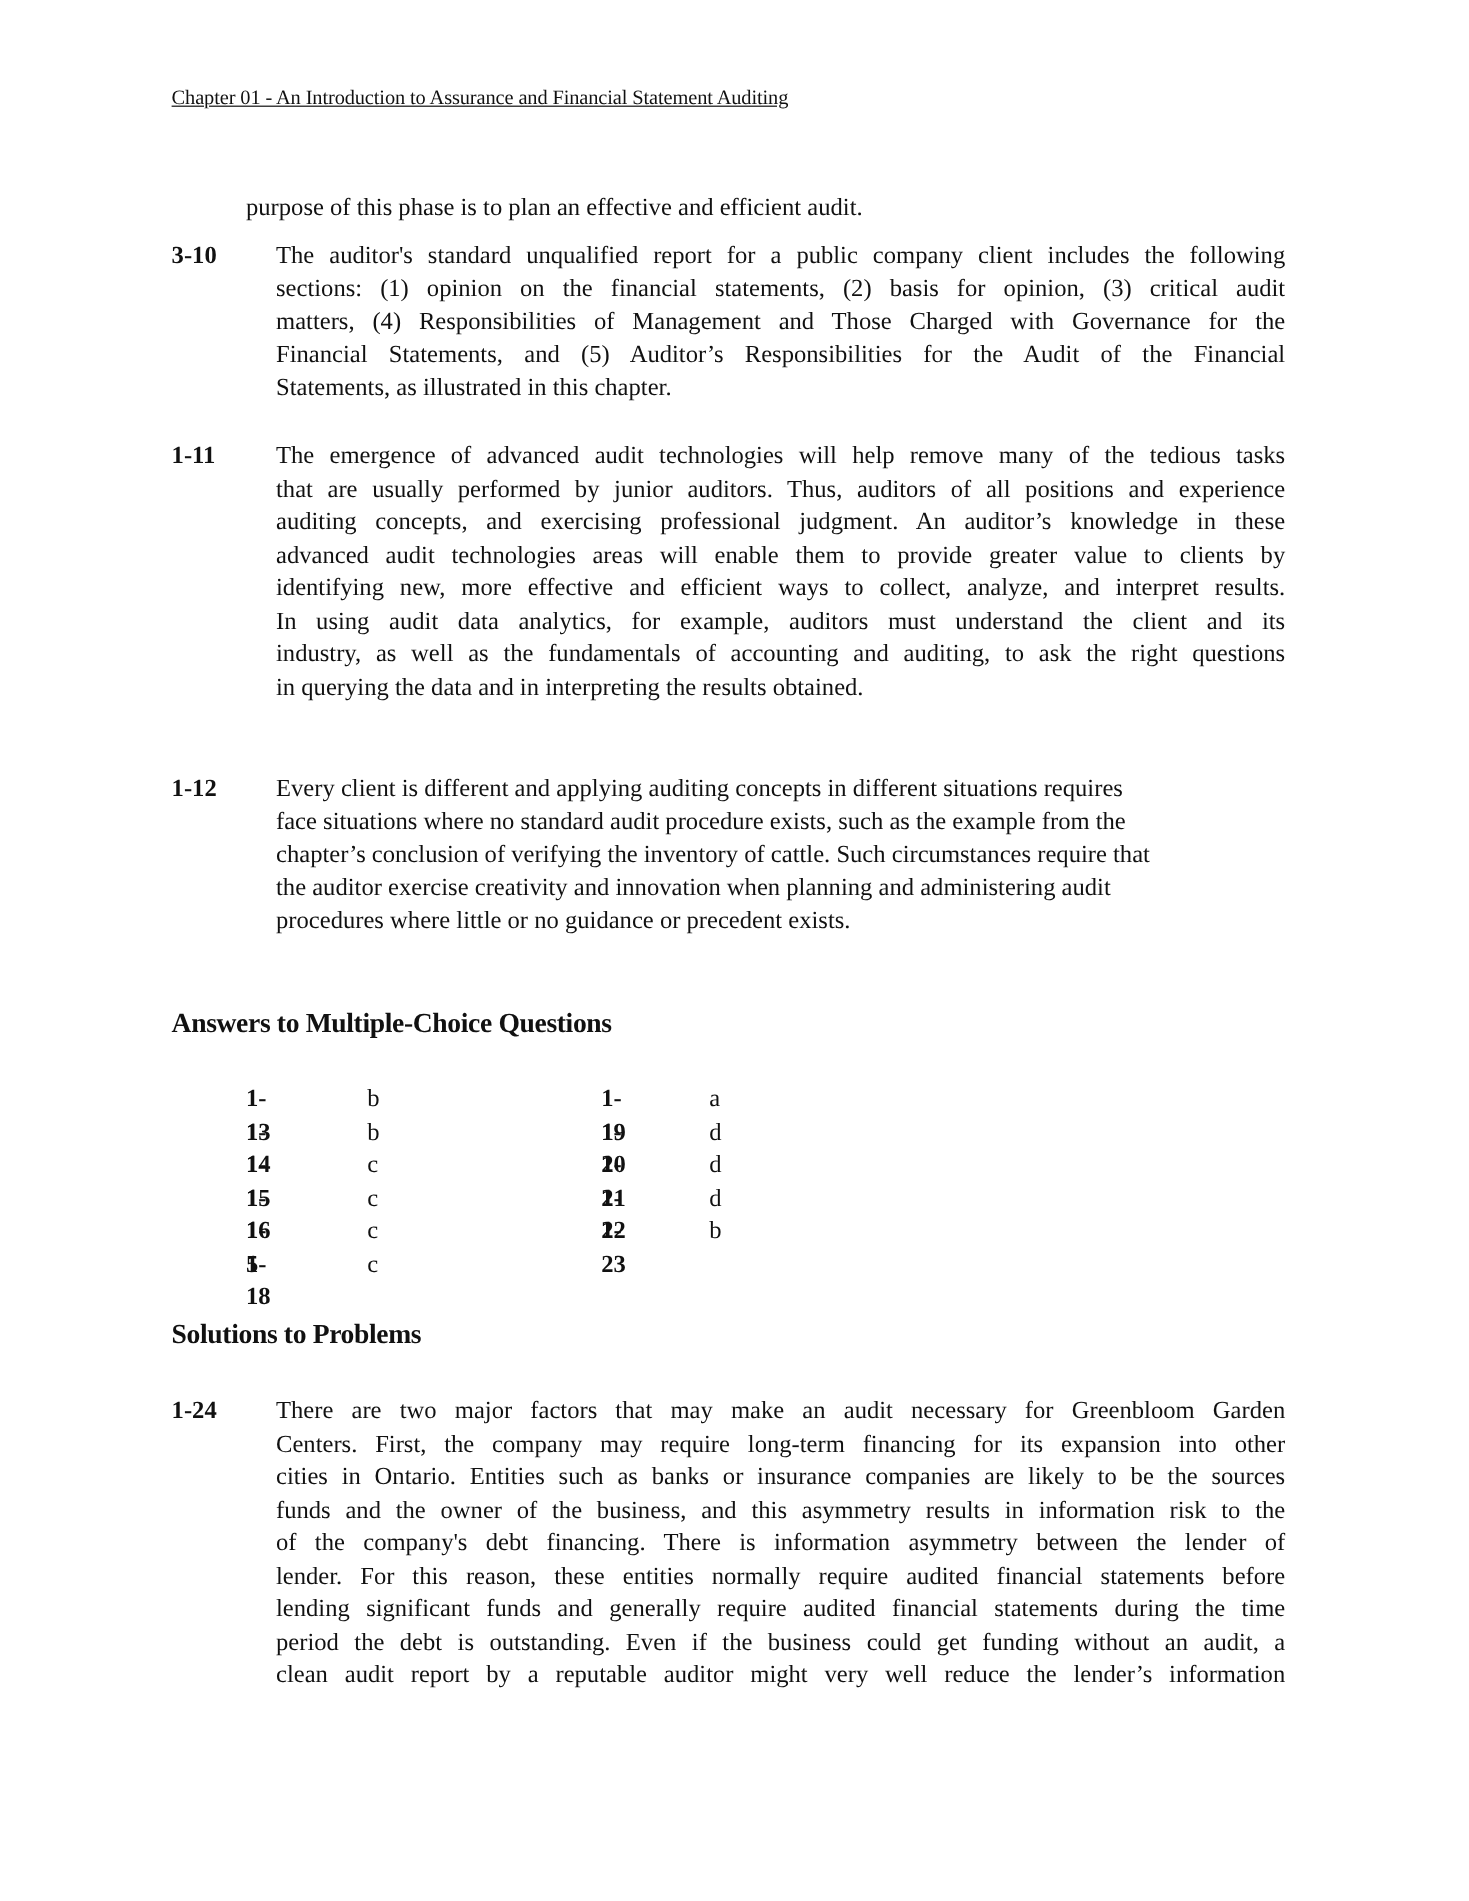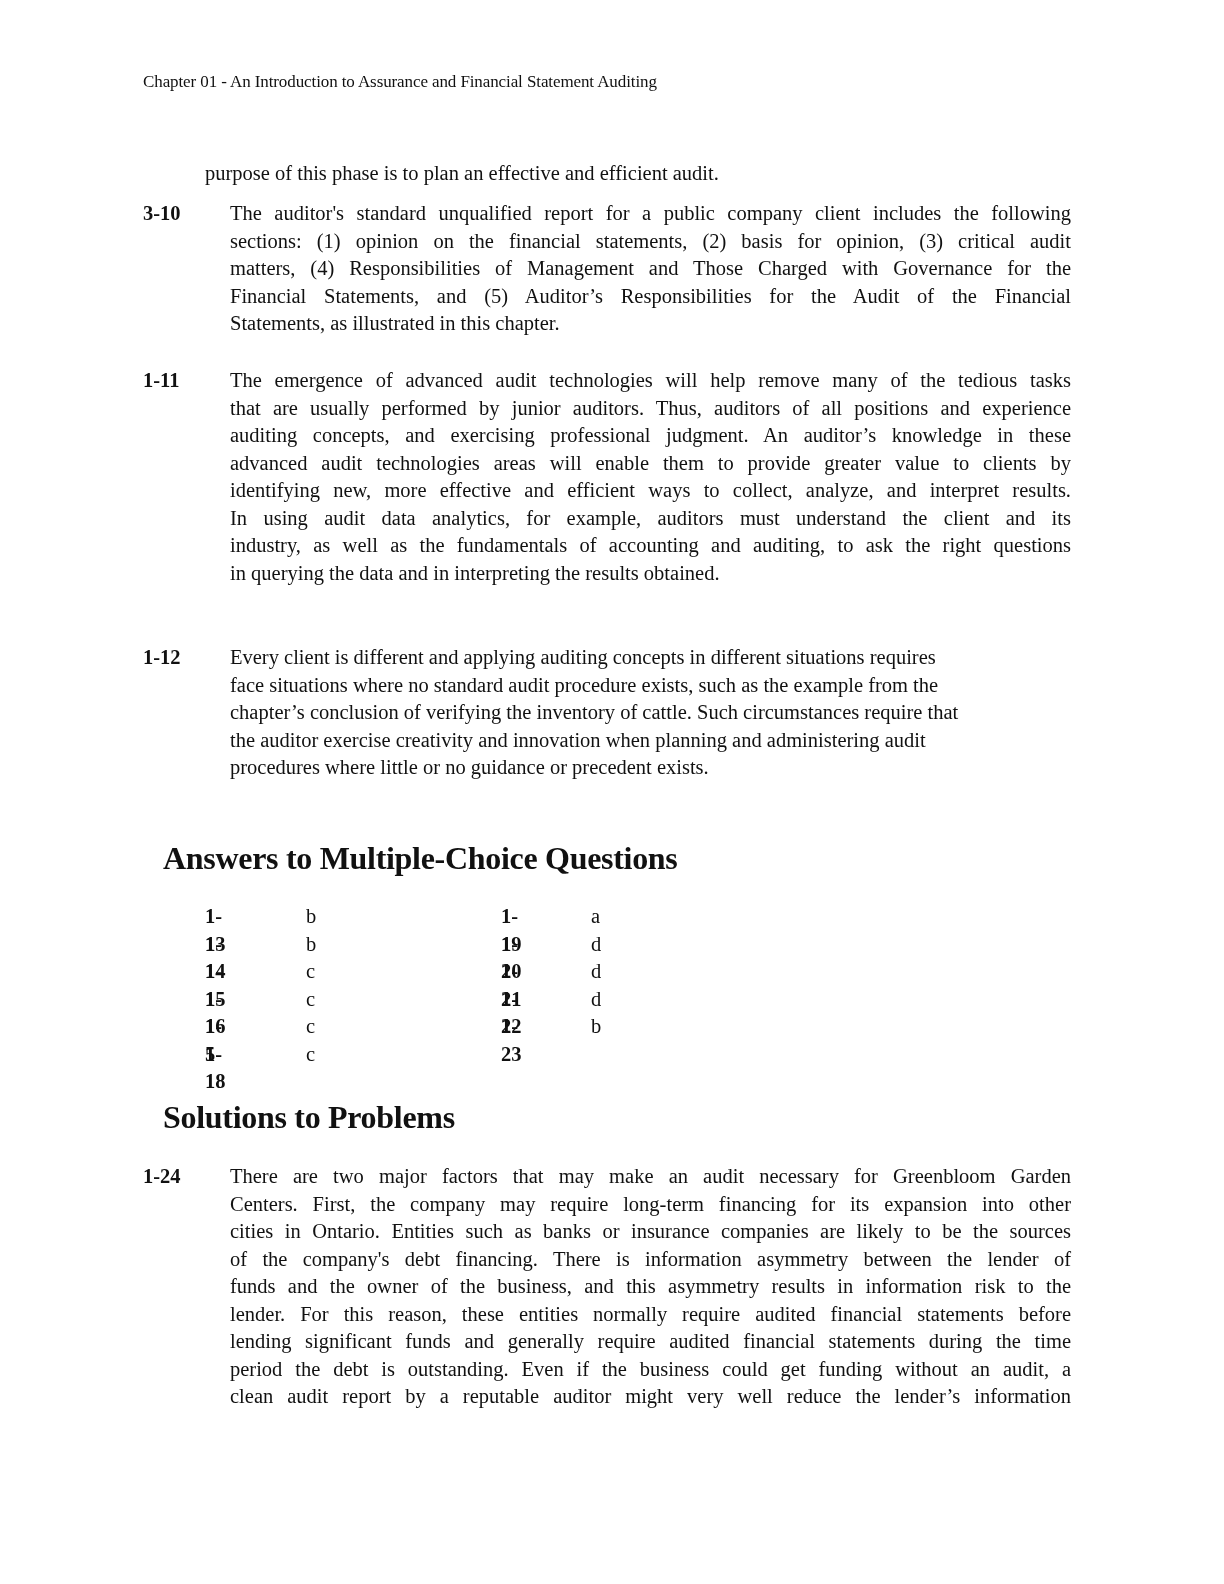--- a/index.html
+++ b/index.html
@@ -2,37 +2,37 @@
 <html><head>
 <meta charset="utf-8">
 <style>
   html, body { margin: 0; padding: 0; background: #ffffff; }
   body {
     width: 1224px; height: 1584px; position: relative; overflow: hidden;
     font-family: "Liberation Serif", "DejaVu Serif", serif; color: #111111;
   }
   .header {
     position: absolute; left: 143px; top: 72px;
-    font-size: 17px; letter-spacing: -0.1px;
+    font-size: 17px; letter-spacing: -0.1px; text-decoration: underline;
   }
   .lead {
     position: absolute; left: 205px; top: 144px; font-size: 20.5px; line-height: 27.5px; margin-top: 16px;
   }
   .item { position: absolute; left: 143px; width: 930px; }
   .item .num {
     position: absolute; left: 0; top: 0; font-weight: bold; font-size: 20.5px; line-height: 27.5px;
   }
   .item .body {
     position: absolute; left: 62px; top: 0; width: 866px;
     font-size: 20.5px; line-height: 27.5px;
   }
   .item .body .ln { display: block; white-space: nowrap; margin-left: 25px; }
   .item .body .ln.j { text-align: justify; text-align-last: justify; white-space: normal; }
   .section-title {
-    position: absolute; left: 143px; font-weight: bold; font-size: 32px; letter-spacing: -0.3px; margin-left: 20px;
+    position: absolute; left: 143px; font-weight: bold; font-size: 23px; letter-spacing: -0.3px;
   }
   .mc-col { position: absolute; top: 903px; }
   .mc-row { height: 27.5px; line-height: 27.5px; font-size: 20.5px; position: relative; }
   .mc-row .q { position: absolute; left: 0; font-weight: bold; }
   .mc-row .a { position: absolute; left: 101px; }
 </style>
 </head>
 <body>
 
 <div class="header">Chapter 01 - An Introduction to Assurance and Financial Statement Auditing</div>
@@ -128,20 +128,20 @@
 </div>
 
 <div class="section-title" style="top:1099px;">Solutions to Problems</div>
 
 <div class="item" style="top:1163px;">
   <span class="num">1-24</span>
   <div class="body">
     <span class="ln j">There are two major factors that may make an audit necessary for Greenbloom Garden</span>
     <span class="ln j">Centers. First, the company may require long-term financing for its expansion into other</span>
     <span class="ln j">cities in Ontario. Entities such as banks or insurance companies are likely to be the sources</span>
+    <span class="ln j">funds and the owner of the business, and this asymmetry results in information risk to the</span>
     <span class="ln j">of the company's debt financing. There is information asymmetry between the lender of</span>
-    <span class="ln j">funds and the owner of the business, and this asymmetry results in information risk to the</span>
     <span class="ln j">lender. For this reason, these entities normally require audited financial statements before</span>
     <span class="ln j">lending significant funds and generally require audited financial statements during the time</span>
     <span class="ln j">period the debt is outstanding. Even if the business could get funding without an audit, a</span>
     <span class="ln j">clean audit report by a reputable auditor might very well reduce the lender’s information</span>
   </div>
 </div>
 
 </body></html>

